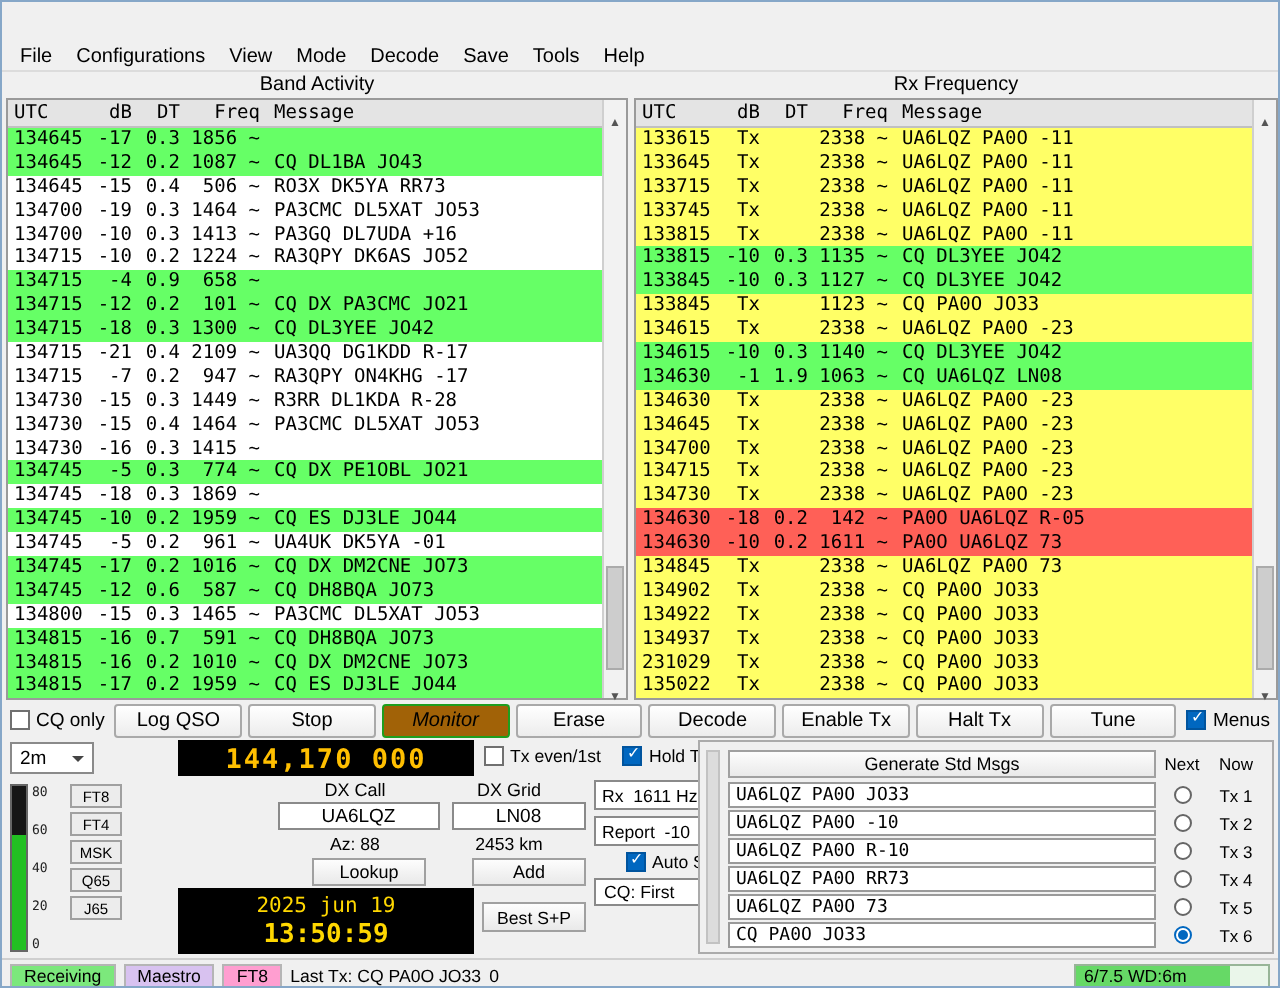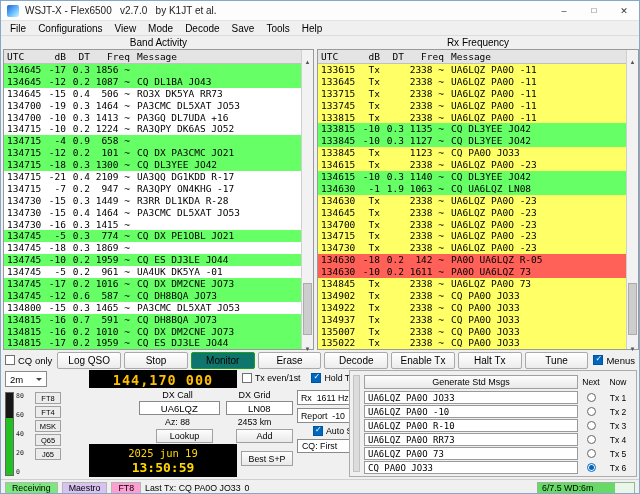--- a/index.html
+++ b/index.html
@@ -54,21 +54,21 @@
   .sb-thumb{position:absolute;left:1px;right:1px;bottom:2px;height:52px;background:#cdcdcd;border:1px solid #ababab;}
 
   
   .actionbar{position:absolute;top:350px;left:2px;right:2px;height:18px;display:flex;gap:3px;align-items:center;}
   .chk{display:flex;align-items:center;gap:3px;font-size:9.5px;padding:0 2px;flex:none;white-space:nowrap;}
   .cb{width:10px;height:10px;border:1px solid #707070;background:#fff;display:inline-block;position:relative;flex:none;}
   .cb.on{background:#0067c0;border-color:#00549e;}
   .cb.on::after{content:"✓";position:absolute;left:1px;top:-2px;color:#fff;font-size:8px;}
   .abtn{flex:1;height:17px;border:1px solid #a9a9a9;border-radius:2px;background:linear-gradient(#ffffff,#ececec);
     font-size:10px;display:flex;align-items:center;justify-content:center;white-space:nowrap;}
-  .abtn.monitor{background:#0f766e;border-color:#1e9e1e;}
+  .abtn.monitor{background:#a16207;border-color:#1e9e1e;font-style:italic;}
 
   
   .bottom{position:absolute;top:369px;left:0;right:0;height:109px;}
   .combo{position:absolute;background:#fff;border:1px solid #8a8a8a;font-size:9.5px;display:flex;align-items:center;padding:0 4px;}
   .combo::after{content:"";border:3px solid transparent;border-top-color:#444;margin-left:auto;position:relative;top:2px;}
   .band-combo{left:4px;top:1px;width:42px;height:16px;}
   .meter{position:absolute;left:4px;top:22px;width:28px;height:84px;display:flex;gap:2px;}
   .meter-bar{width:9px;height:100%;border:1px solid #666;background:linear-gradient(to top,#22c022 0%,#22c022 70%,#161616 70%);}
   .meter-ticks{display:flex;flex-direction:column;justify-content:space-between;font-family:"DejaVu Sans Mono",monospace;font-size:6.5px;color:#222;}
   .modes{position:absolute;left:34px;top:22px;width:26px;display:flex;flex-direction:column;gap:2px;}
@@ -131,29 +131,20 @@
   .lasttx{white-space:pre;}
   .prog{margin-left:auto;width:98px;height:12px;border:1px solid #98b598;background:#eaf6ea;position:relative;overflow:hidden;}
   .prog-fill{position:absolute;left:0;top:0;bottom:0;width:80%;background:#66d966;}
   .prog-text{position:relative;line-height:11px;padding-left:4px;white-space:pre;}
 </style>
 </head>
 <body>
 
 <div class="window">
 
-  <div class="titlebar">
-    <span class="app-icon"></span>
-    <span class="title-text">WSJT-X - Flex6500   v2.7.0   by K1JT et al.</span>
-    <span class="win-controls">
-      <span class="win-btn min"></span>
-      <span class="win-btn max"></span>
-      <span class="win-btn close"></span>
-    </span>
-  </div>
 
   <div class="menubar">
 
       <span class="menu-item">File</span>
 
       <span class="menu-item">Configurations</span>
 
       <span class="menu-item">View</span>
 
       <span class="menu-item">Mode</span>
@@ -562,21 +553,21 @@
 
             <div class="drow row-y">
               <span class="c-utc">134937</span>
               <span class="c-db">Tx</span>
               <span class="c-dt"></span>
               <span class="c-fq">2338 ~</span>
               <span class="c-ms">CQ PA0O JO33</span>
             </div>
 
             <div class="drow row-y">
-              <span class="c-utc">135007</span>
+              <span class="c-utc">231029</span>
               <span class="c-db">Tx</span>
               <span class="c-dt"></span>
               <span class="c-fq">2338 ~</span>
               <span class="c-ms">CQ PA0O JO33</span>
             </div>
 
             <div class="drow row-y">
               <span class="c-utc">135022</span>
               <span class="c-db">Tx</span>
               <span class="c-dt"></span>

